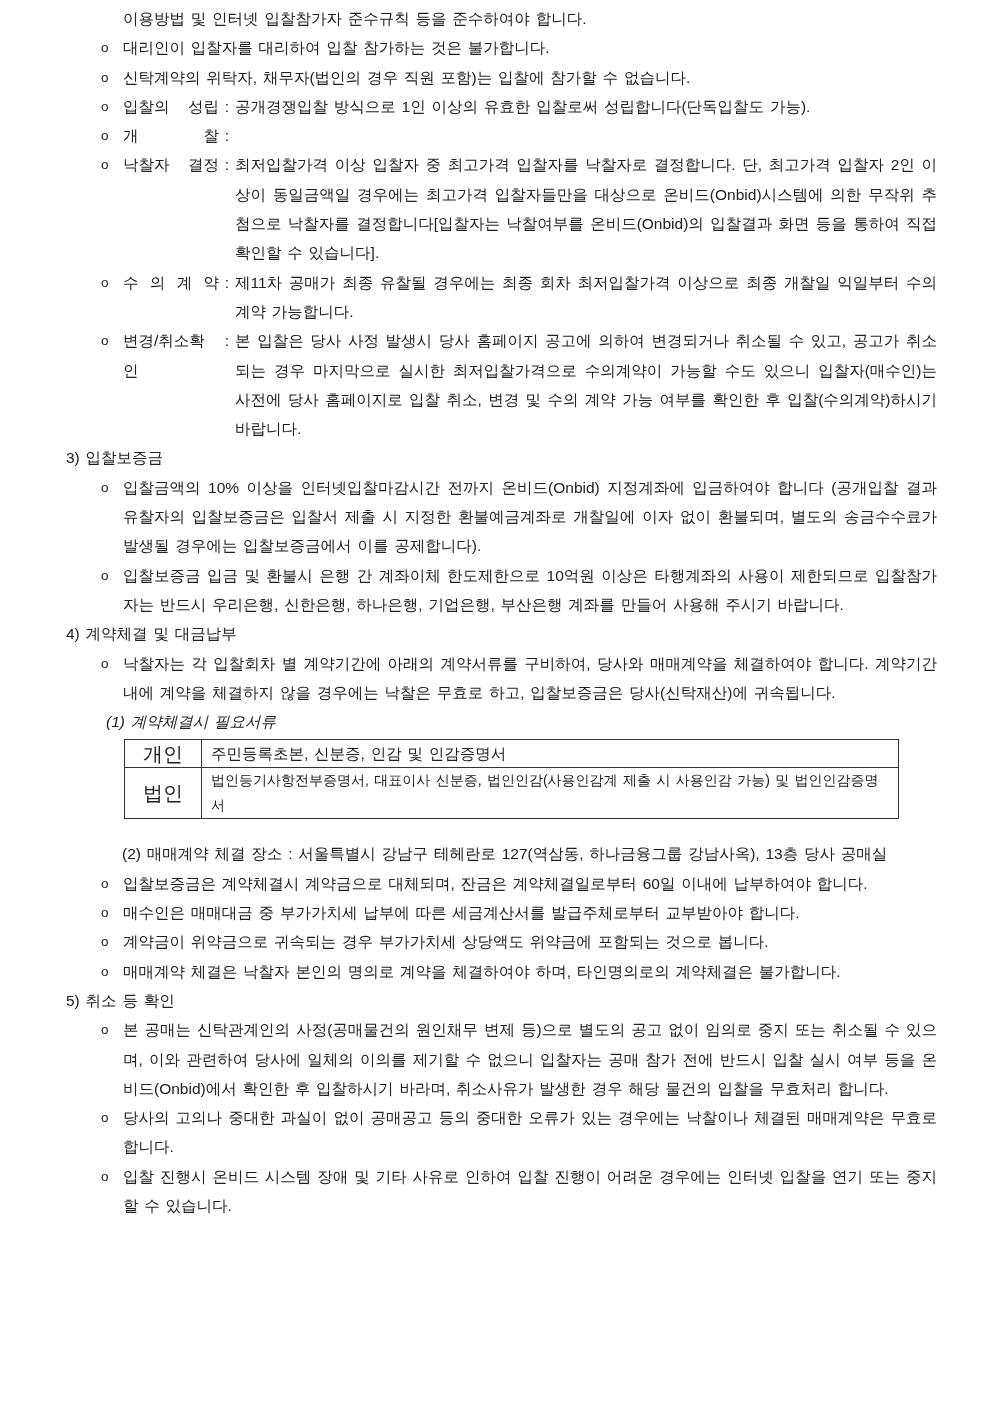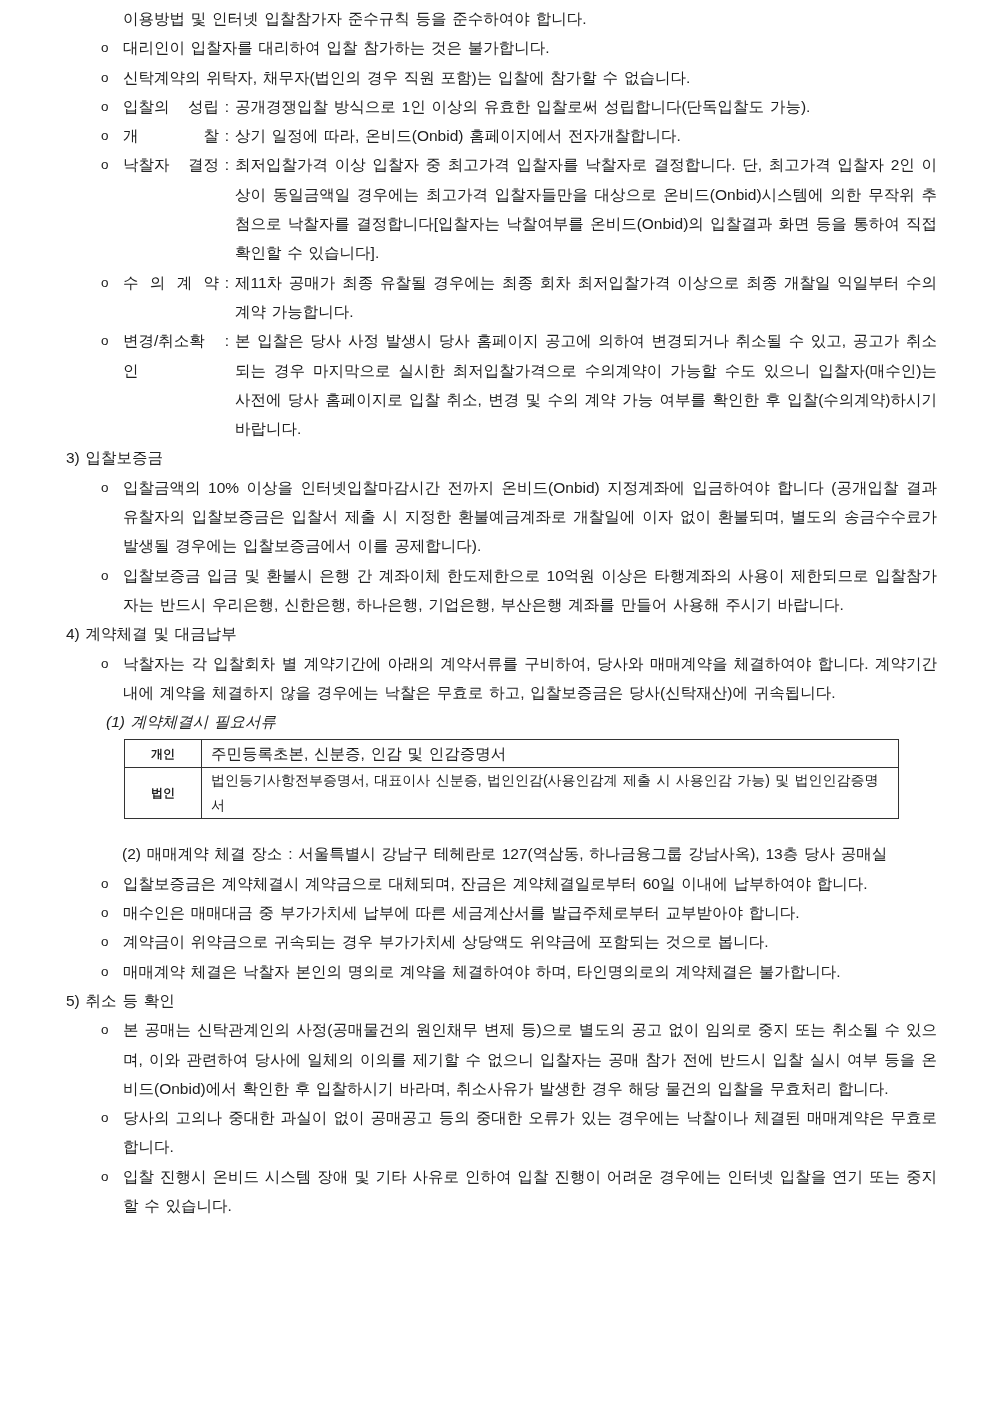--- a/index.html
+++ b/index.html
@@ -24,22 +24,22 @@
   .subitem { margin-left:40px;font-style:italic; }
   .subitem-wide { margin-left:56px; text-align:justify;margin-top:20px; }
 
   table.docs {
     border-collapse:collapse; table-layout:fixed;
     margin:3px 0 2px 58px; width:775px;
     line-height:26px;
   }
   table.docs th, table.docs td { border:1px solid #333; }
   table.docs th {
-    width:72px; font-weight:bold; text-align:center;
-    font-size:12px; padding:0 2px;
+    width:72px; font-weight:normal; text-align:center;
+    font-size:20px; padding:0 2px;
   }
   table.docs td { padding:0 9px; }
   table.docs .cell-line { text-align:left; }
   table.docs tr.small td { font-size:14px; line-height:25px; }
   table.docs tr:nth-child(1) td, table.docs tr:nth-child(1) th { height:27px; }
   table.docs tr:nth-child(2) td, table.docs tr:nth-child(2) th { height:28px; }
 </style>
 </head>
 <body>
 
@@ -57,21 +57,20 @@
       <div class="b-row">
     <span class="marker">o</span>
     <span class="b-label">입찰의 성립</span>
     <span class="b-colon">:</span>
     <span class="b-content">공개경쟁입찰 방식으로 1인 이상의 유효한 입찰로써 성립합니다(단독입찰도 가능).</span>
   </div>
       <div class="b-row">
     <span class="marker">o</span>
     <span class="b-label">개 찰</span>
     <span class="b-colon">:</span>
-    <span class="b-content">상기 일정에 따라, 온비드(Onbid) 홈페이지에서 전자개찰합니다.</span>
   </div>
       <div class="b-row">
     <span class="marker">o</span>
     <span class="b-label">낙찰자 결정</span>
     <span class="b-colon">:</span>
     <span class="b-content">최저입찰가격 이상 입찰자 중 최고가격 입찰자를 낙찰자로 결정합니다. 단, 최고가격 입찰자 2인 이상이 동일금액일 경우에는 최고가격 입찰자들만을 대상으로 온비드(Onbid)시스템에 의한 무작위 추첨으로 낙찰자를 결정합니다[입찰자는 낙찰여부를 온비드(Onbid)의 입찰결과 화면 등을 통하여 직접 확인할 수 있습니다].</span>
   </div>
       <div class="b-row">
     <span class="marker">o</span>
     <span class="b-label">수 의 계 약</span>

